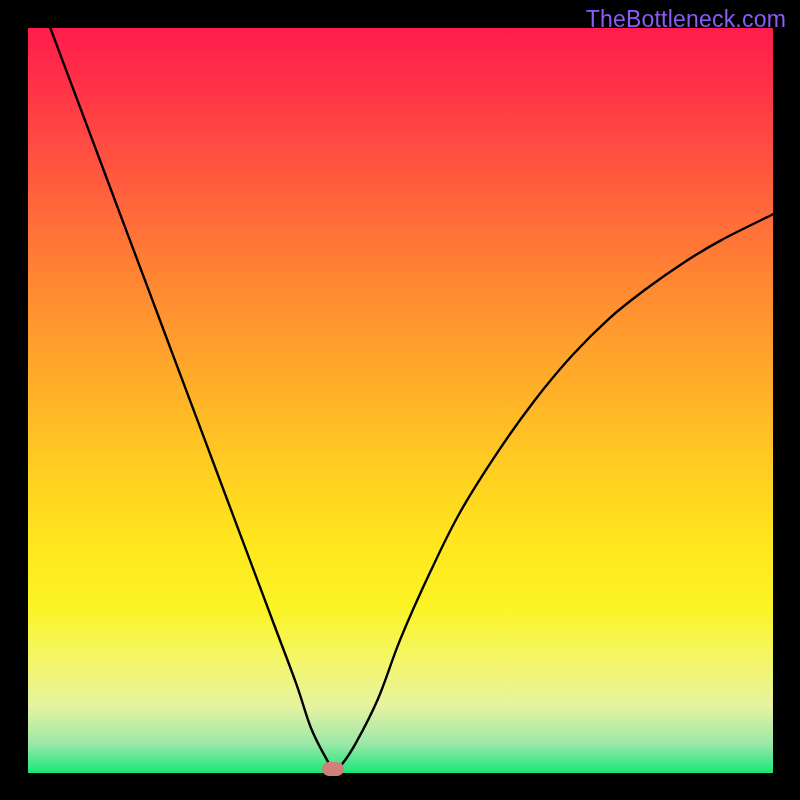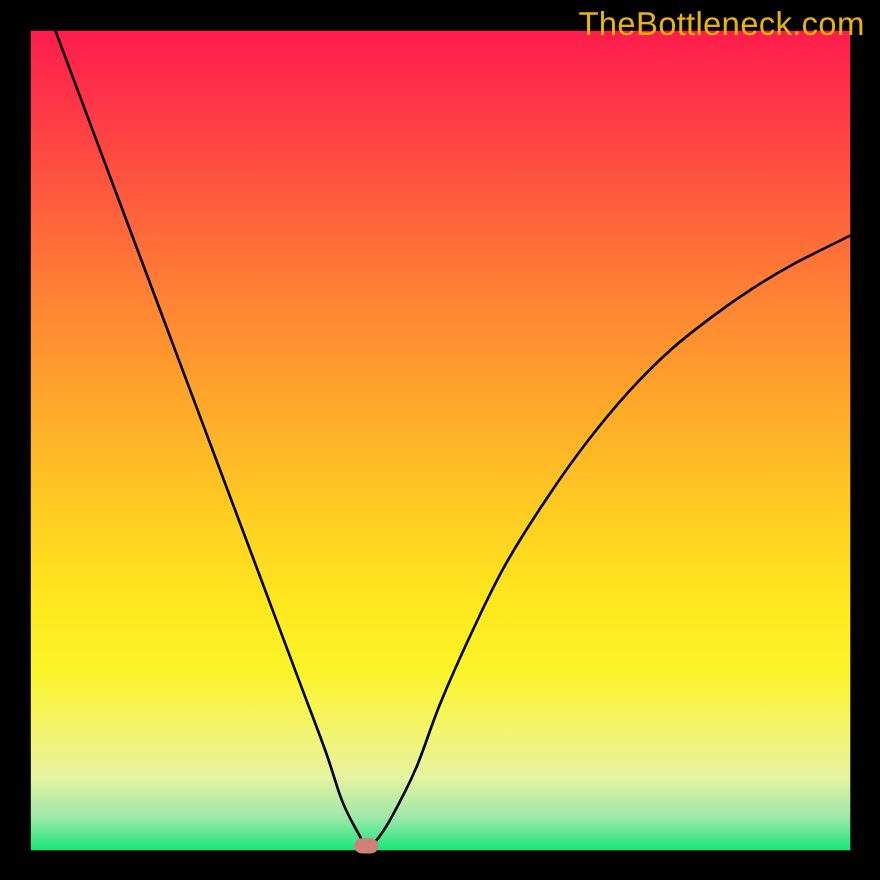--- a/index.html
+++ b/index.html
@@ -54,22 +54,22 @@
     height: 14px;
     background: #cf8078;
     border-radius: 7px;
     transform: translate(-50%, -50%);
   }
   .watermark {
     position: absolute;
     top: 6px;
     right: 14px;
     font-family: Arial, Helvetica, sans-serif;
-    font-size: 30px;
-    color: #eab308;
+    font-size: 23px;
+    color: #8b5cf6;
     letter-spacing: 0.2px;
     user-select: none;
   }
 </style>
 </head>
 <body>
 
 <div class="frame">
   <div class="plot-area"></div>
   <svg class="curve" viewBox="0 0 745 745" preserveAspectRatio="none">

